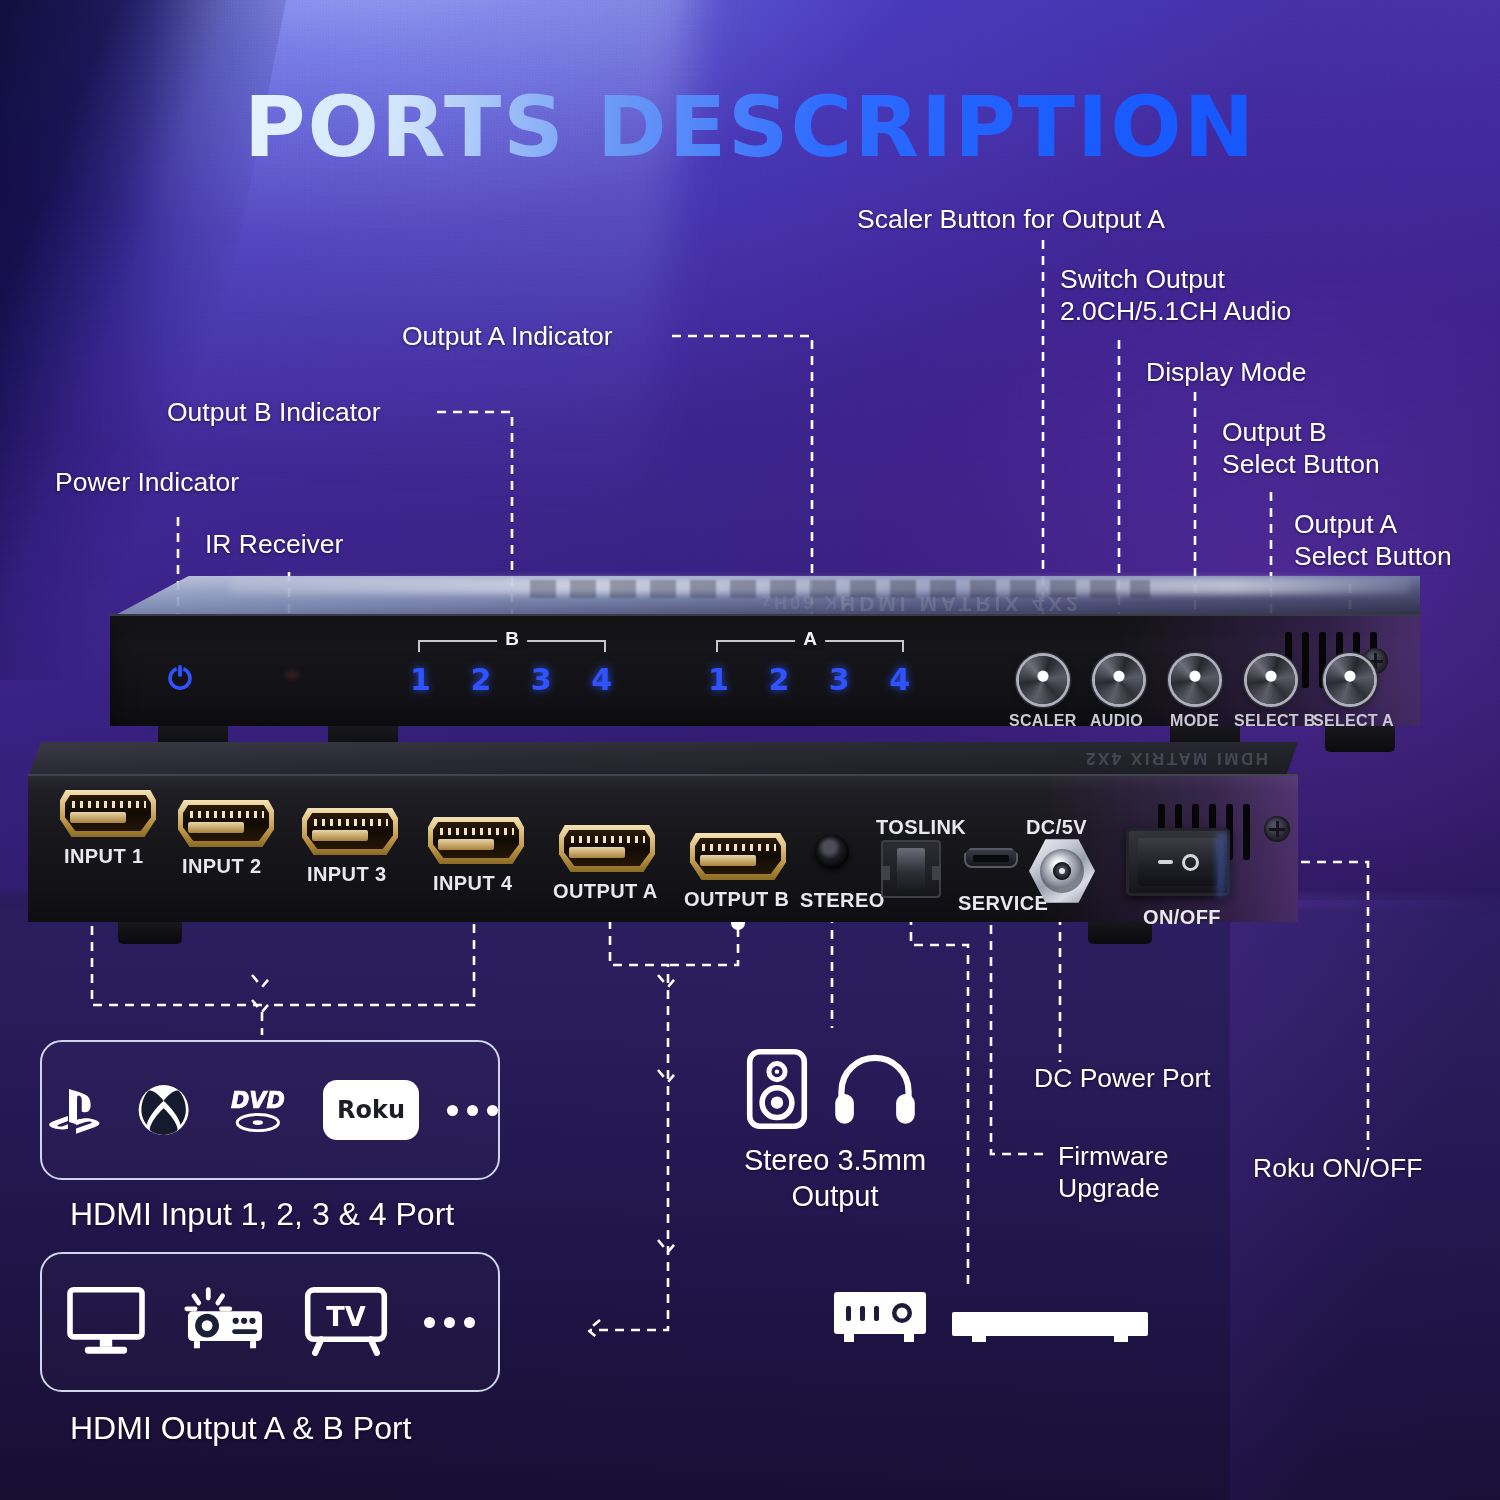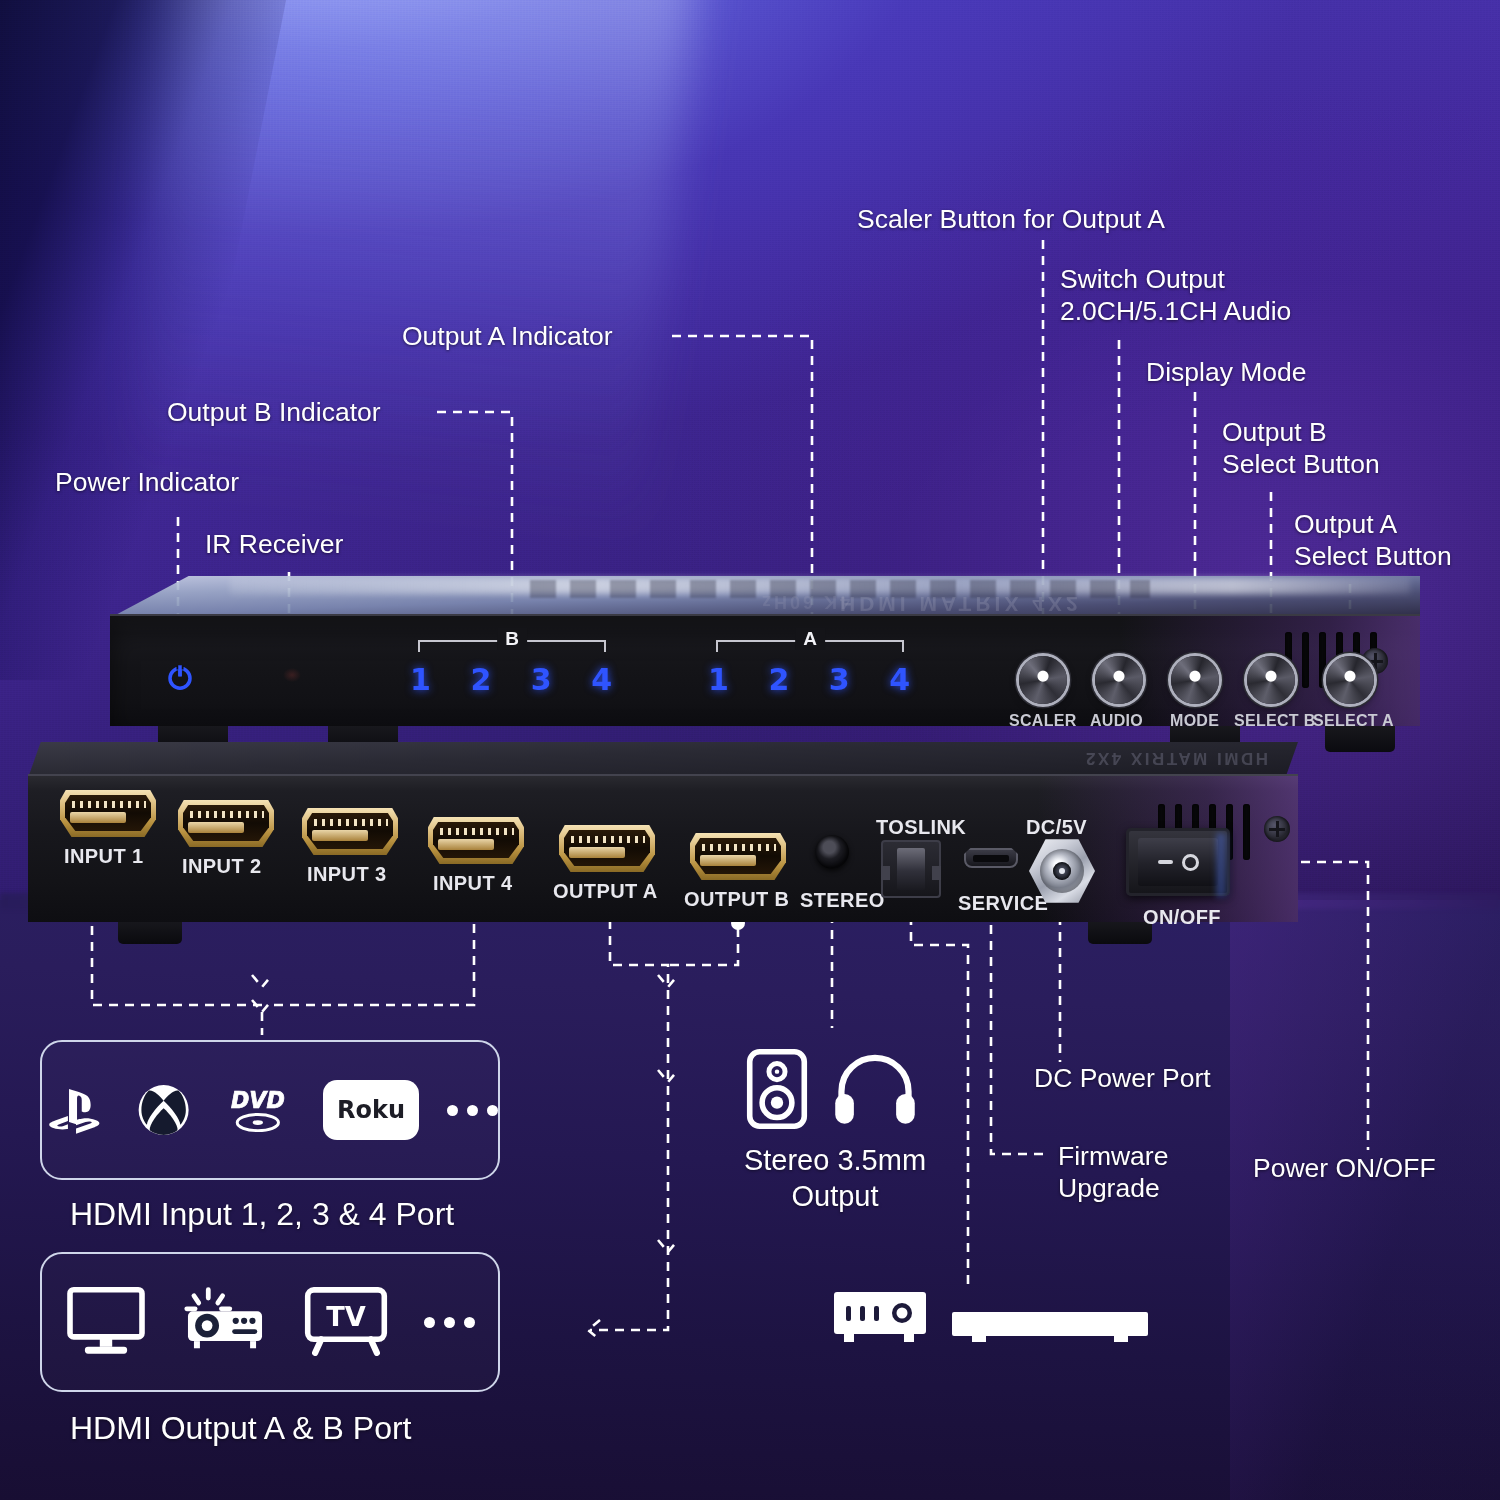--- a/index.html
+++ b/index.html
@@ -255,20 +255,21 @@
 
   <div class="bg-base"></div>
   <div class="bg-rightglow"></div>
   <div class="bg-beam"></div>
   <div class="bg-shadow-left"></div>
   <div class="bg-noise"></div>
   <div class="pedestal"></div>
   <div class="pedestal-edge"></div>
   <div class="pedestal-rightwall"></div>
 
+  <div class="title">PORTS DESCRIPTION</div>
 
   <svg class="leads">
 
     <path class="dl" d="M178 517 L178 650"></path>
     <circle class="dot" cx="178" cy="655" r="7"></circle>
 
     <path class="dl" d="M289 572 L289 650"></path>
     <circle class="dot" cx="289" cy="655" r="7"></circle>
 
     <path class="dl" d="M437 412 L512 412 L512 623"></path>
@@ -331,21 +332,21 @@
 2.0CH/5.1CH Audio</div>
   <div class="lbl" style="left:1146px; top:356px;">Display Mode</div>
   <div class="lbl" style="left:1222px; top:416px;">Output B
 Select Button</div>
   <div class="lbl" style="left:1294px; top:508px;">Output A
 Select Button</div>
 
   <div class="lbl" style="left:1034px; top:1062px;">DC Power Port</div>
   <div class="lbl" style="left:1058px; top:1140px;">Firmware
 Upgrade</div>
-  <div class="lbl" style="left:1253px; top:1152px;">Power ON/OFF</div>
+  <div class="lbl" style="left:1253px; top:1152px;">Roku ON/OFF</div>
 
   <div class="unitA">
     <div class="topface"></div>
     <div class="topsheen"></div>
     <div class="topghost"></div>
     <div class="frontface"></div>
     <div class="ghosttext">HDMI MATRIX 4X2</div>
     <div class="ghosttext2">4K 60Hz</div>
     <div class="feetA" style="left:48px;"></div>
     <div class="feetA" style="left:218px;"></div>

